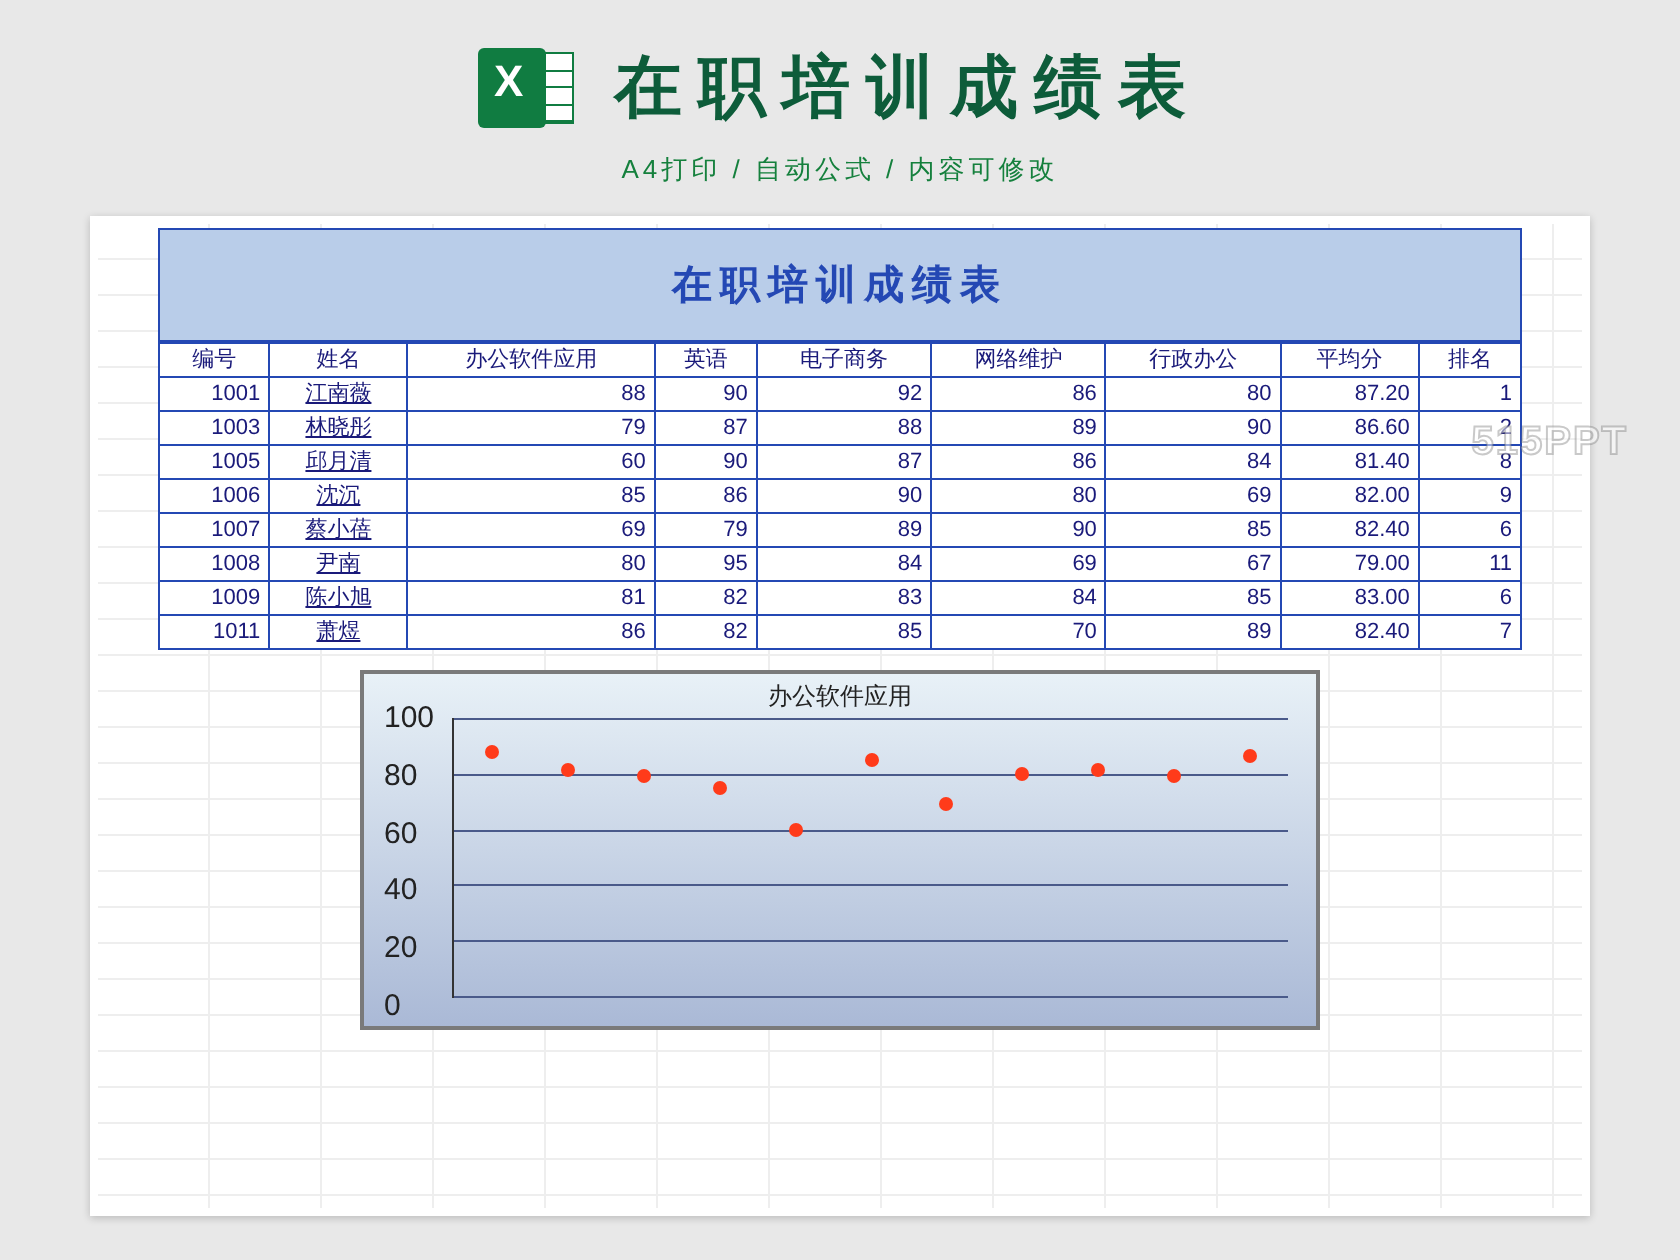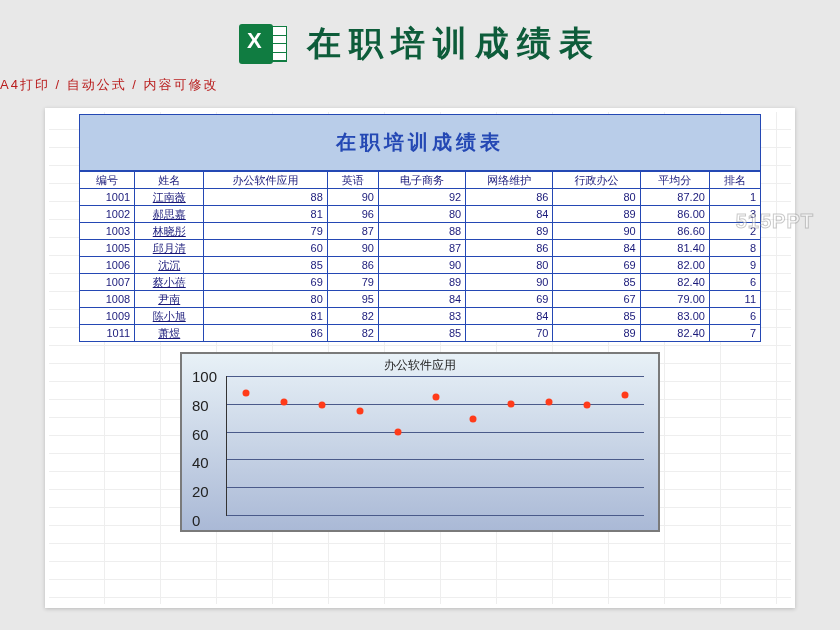--- a/index.html
+++ b/index.html
@@ -29,21 +29,21 @@
     position: absolute; right: 0; top: 6px; width: 18px; height: 36px;
     background: #fff; border: 1px solid #107c41;
     display: flex; flex-direction: column;
   }
   .excel-icon .sheet div { flex:1; border-bottom:1px solid #107c41; }
   .title {
     color: #0d5c3a; font-size: 34px; font-weight: 700;
     letter-spacing: 8px;
   }
   .subtitle {
-    text-align: left; color: #b91c1c; font-size: 13px;
+    text-align: center; color: #15803d; font-size: 13px;
     letter-spacing: 2px; margin-top: 2px;
   }
   .sheet-wrap {
     margin: 14px auto 0; width: 750px; height: 500px;
     background: #fff; box-shadow: 0 1px 4px rgba(0,0,0,.2);
     padding: 4px; position: relative;
   }
   .grid {
     position: absolute; inset: 4px;
     background-image:
@@ -139,31 +139,20 @@
           <tr>
             <td>1001</td>
             <td class="name">江南薇</td>
             <td>88</td>
             <td>90</td>
             <td>92</td>
             <td>86</td>
             <td>80</td>
             <td>87.20</td>
             <td>1</td>
-          </tr>
-          <tr>
-            <td>1002</td>
-            <td class="name">郝思嘉</td>
-            <td>81</td>
-            <td>96</td>
-            <td>80</td>
-            <td>84</td>
-            <td>89</td>
-            <td>86.00</td>
-            <td>3</td>
           </tr>
           <tr>
             <td>1003</td>
             <td class="name">林晓彤</td>
             <td>79</td>
             <td>87</td>
             <td>88</td>
             <td>89</td>
             <td>90</td>
             <td>86.60</td>

